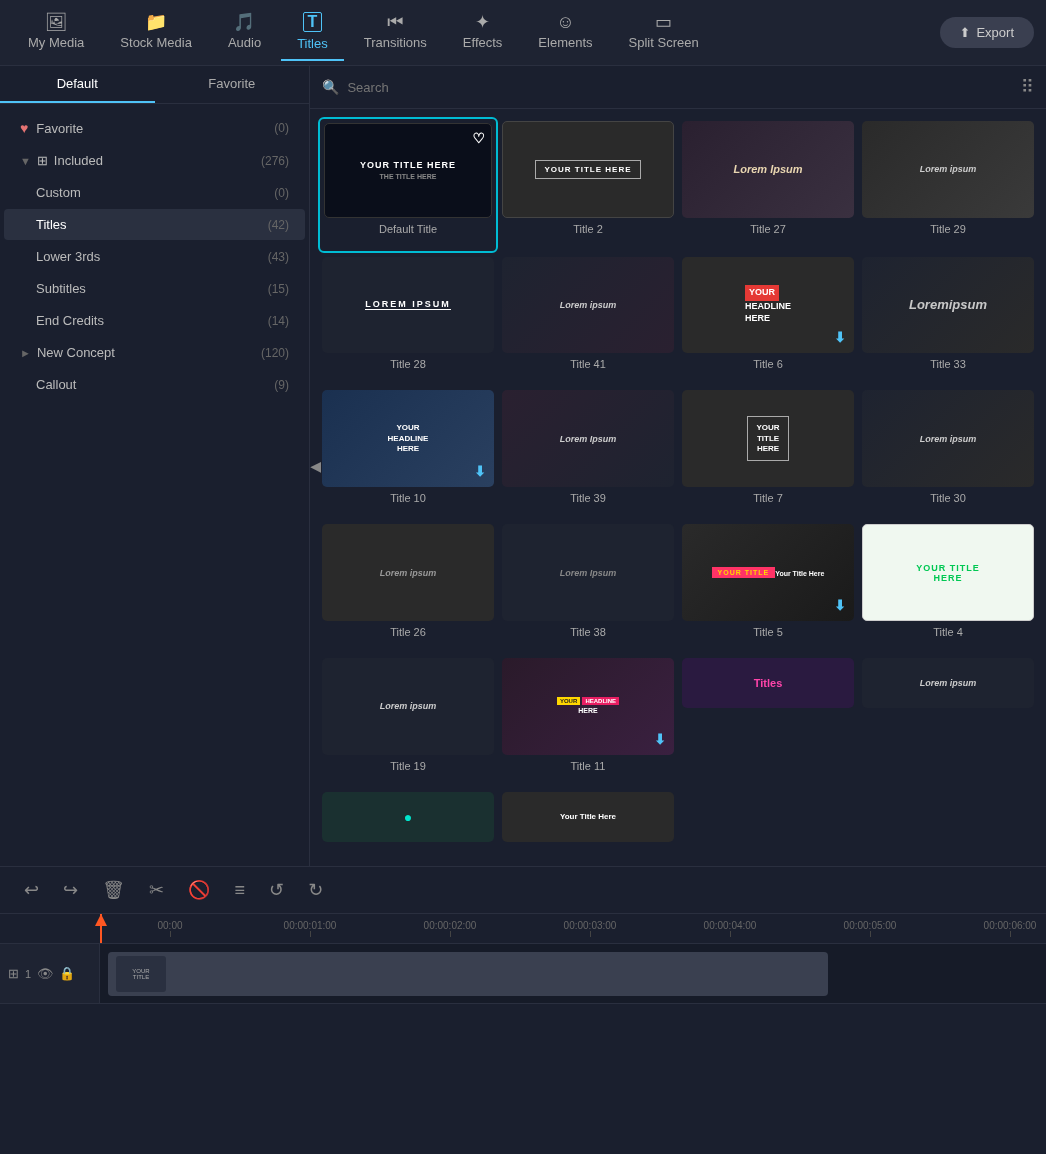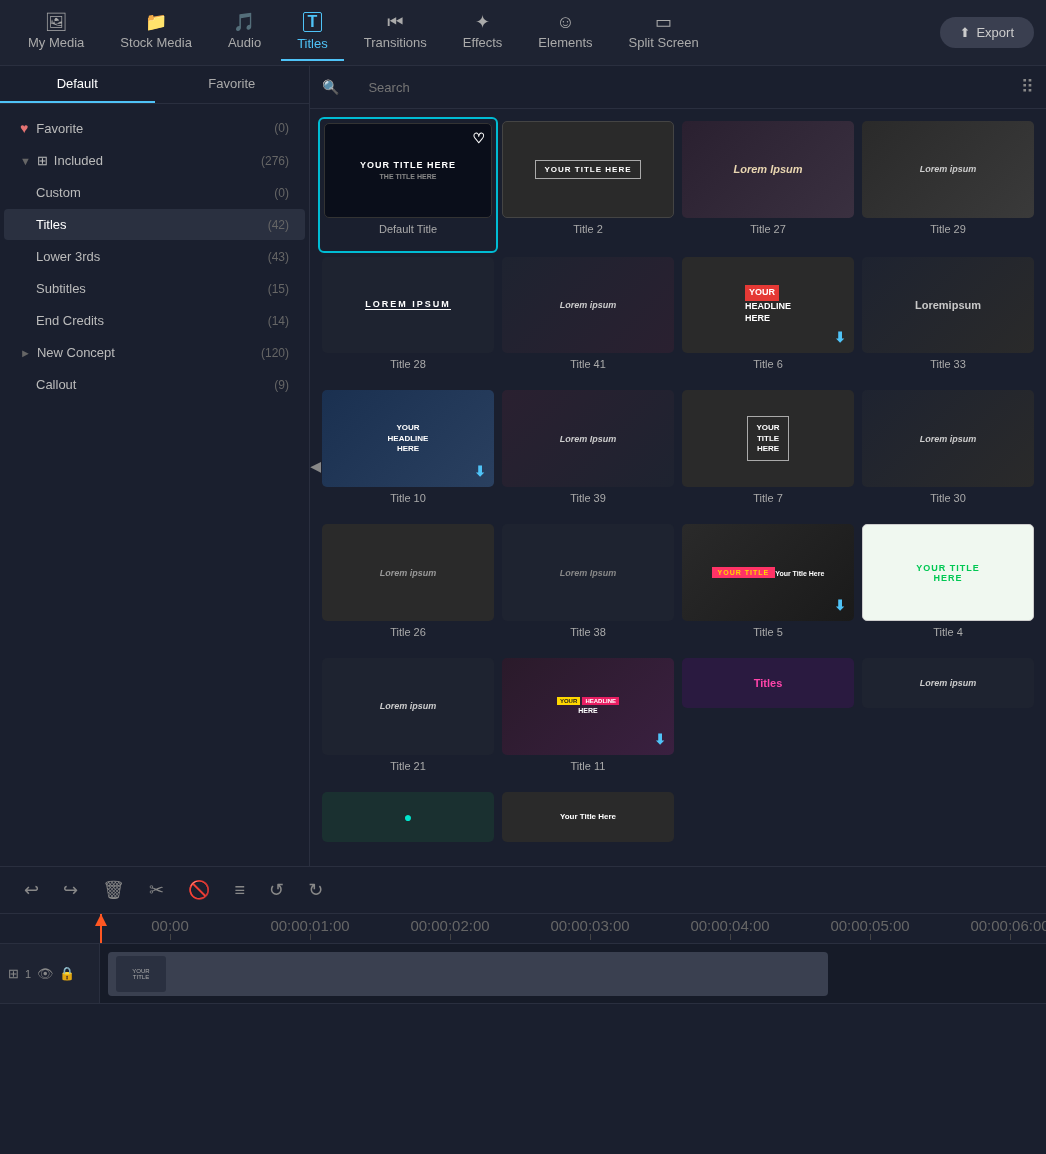--- a/index.html
+++ b/index.html
@@ -136,21 +136,20 @@
       border-bottom: 1px solid #2a2f3f;
       gap: 8px;
     }
     .search-input {
       flex: 1;
       background: transparent;
       border: none;
       color: #3b82f6;
       font-size: 13px;
       outline: none;
-      margin-left: 21px;
     }
     .search-icon { color: #666; font-size: 14px; }
     .grid-icon { color: #888; font-size: 18px; cursor: pointer; }
 
     
     .titles-grid {
       display: grid;
       grid-template-columns: repeat(4, 1fr);
       gap: 0;
       overflow-y: auto;
@@ -256,21 +255,21 @@
       padding-left: 100px;
     }
     .ruler-mark {
       display: flex;
       flex-direction: column;
       align-items: center;
       width: 140px;
       flex-shrink: 0;
     }
     .ruler-time {
-      font-size: 15px;
+      font-size: 10px;
       color: #666;
     }
     .ruler-tick {
       width: 1px;
       height: 6px;
       background: #444;
     }
     .timeline-content {
       flex: 1;
       display: flex;
@@ -506,21 +505,21 @@
             <div>HEADLINE</div>
             <div>HERE</div>
           </div>
           <span class="download-icon">⬇</span>
         </div>
         <div class="thumb-label">Title 6</div>
       </div>
 
       <div class="title-card">
         <div class="thumb" style="background:linear-gradient(135deg,#1e2330,#2a2a2a);">
-          <div style="font-size:11px;color:#c8c8c8;">Loremipsum</div>
+          <div style="font-size:13px;font-style:italic;color:#c8c8c8;">Loremipsum</div>
         </div>
         <div class="thumb-label">Title 33</div>
       </div>
 
       <div class="title-card">
         <div class="thumb" style="background:linear-gradient(135deg,#1a3050,#2a4060);position:relative;">
           <div style="font-size:8px;font-weight:bold;color:#fff;line-height:1.3;">
             <div>YOUR</div>
             <div>HEADLINE</div>
             <div>HERE</div>
@@ -580,21 +579,21 @@
         <div class="thumb" style="background:#f0f8f0;border:1px solid #ccc;">
           <div style="font-size:9px;font-weight:bold;color:#00c853;letter-spacing:1px;">YOUR TITLE<br>HERE</div>
         </div>
         <div class="thumb-label">Title 4</div>
       </div>
 
       <div class="title-card">
         <div class="thumb" style="background:#1e2330;">
           <div style="font-size:9px;color:#ccc;font-style:italic;">Lorem ipsum</div>
         </div>
-        <div class="thumb-label">Title 21</div>
+        <div class="thumb-label">Title 19</div>
       </div>
 
       <div class="title-card">
         <div class="thumb" style="background:linear-gradient(135deg,#2a1a2a,#3a2040);position:relative;">
           <div style="font-size:8px;font-weight:bold;color:#fff;line-height:1.3;padding:4px;">
             <span style="background:#ffd700;color:#1a1a1a;padding:1px 3px;font-size:6px;">YOUR</span>
             <span style="background:#e91e63;color:#fff;padding:1px 3px;font-size:6px;">HEADLINE</span><br>
             <span style="color:#fff;font-size:7px;">HERE</span>
           </div>
           <span class="download-icon">⬇</span>

